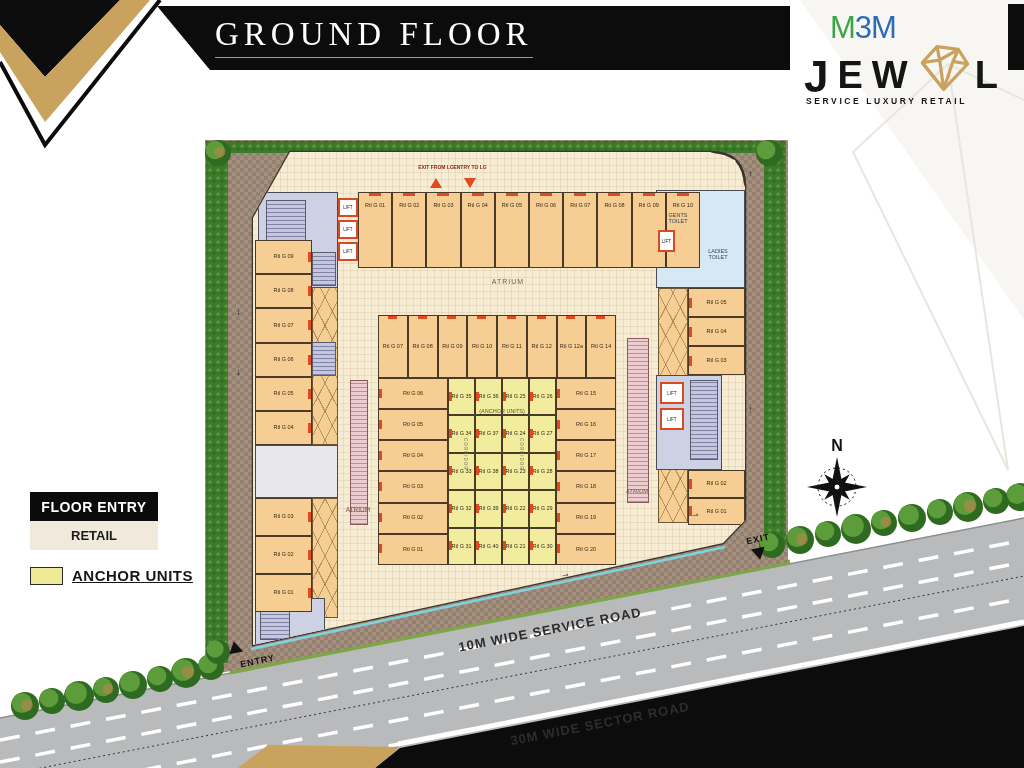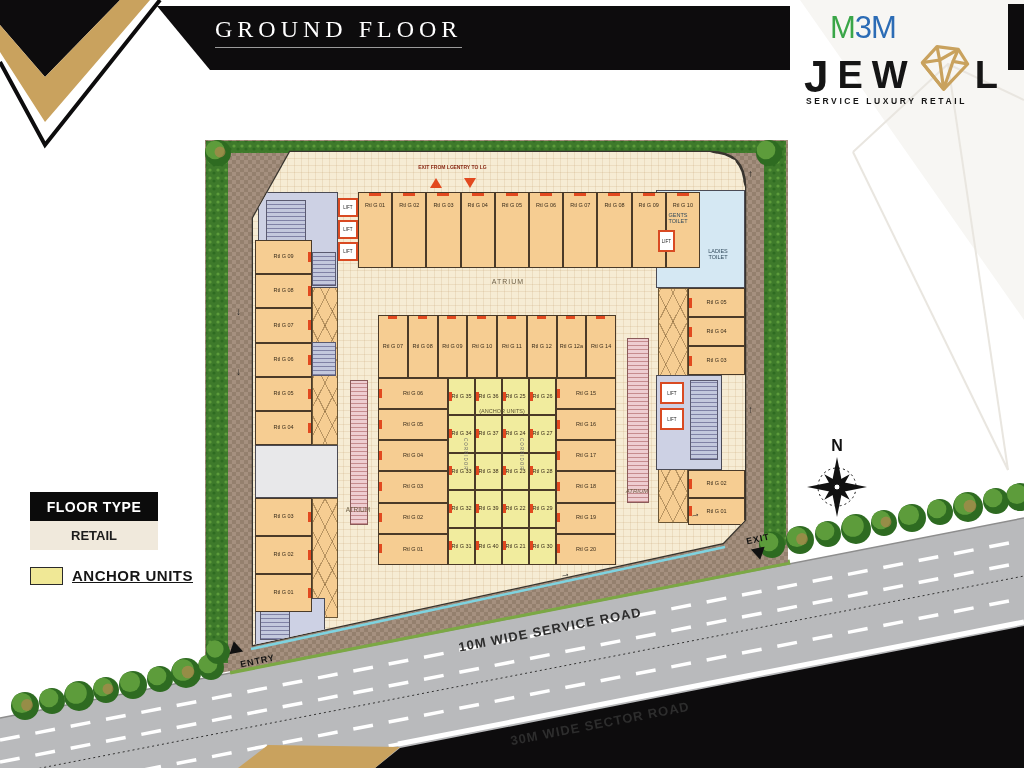--- a/index.html
+++ b/index.html
@@ -5,21 +5,21 @@
   html,body{margin:0;padding:0;}
   body{width:1024px;height:768px;position:relative;overflow:hidden;background:#fff;
        font-family:"Liberation Sans",sans-serif;}
   [data-name]{box-sizing:border-box;}
   .abs{position:absolute;}
 
   
   #titlebar{position:absolute;left:157px;top:6px;width:633px;height:64px;background:#0d0c0d;
     clip-path:polygon(0 0,100% 0,100% 100%,53px 100%);}
   #titlebar h1{margin:10px 0 0 58px;display:inline-block;color:#fff;font-family:"Liberation Serif",serif;
-    font-weight:400;font-size:24px;letter-spacing:5px;line-height:1.1;border-bottom:1px solid #9b9b9b;
+    font-weight:400;font-size:33px;letter-spacing:5px;line-height:1.1;border-bottom:1px solid #9b9b9b;
     padding-bottom:5px;}
   #topright-block{position:absolute;left:1008px;top:4px;width:16px;height:66px;background:#0d0c0d;}
 
   
   #logo{position:absolute;left:800px;top:8px;width:210px;height:100px;}
   #m3m{position:absolute;left:30px;top:2px;font-size:31px;font-weight:normal;letter-spacing:-1px;}
   #m3m .g{color:#3aa648;} #m3m .b{color:#2c6cb5;}
   #jewel{position:absolute;left:4px;top:34px;display:flex;align-items:flex-end;color:#151515;}
   #jewel .lt{font-size:38px;font-weight:bold;line-height:0.9;margin-right:9px;}
   #jewel .jj{font-size:44px;transform:translateY(5px);}
@@ -225,21 +225,21 @@
       <g fill="none" stroke="#c9a25e" stroke-width="2.4" stroke-linejoin="round">
         <path d="M4,15 L15,3 L31,5 L38,16 L20,35 Z"></path>
         <path d="M4,15 L17,13 L31,5 M17,13 L20,35 M17,13 L15,3 M31,5 L27,14 L38,16 M27,14 L20,35 M4,15 L20,35"></path>
       </g>
     </svg>
     <span class="lt">L</span>
   </div>
   <div id="tagline" data-name="brand-tagline">SERVICE LUXURY RETAIL</div>
 </div>
 
-<div id="floor-type" data-name="floor-type-header">FLOOR TYPE</div>
+<div id="floor-type" data-name="floor-type-header">FLOOR ENTRY</div>
 <div id="floor-value" data-name="floor-type-value">RETAIL</div>
 <div id="anchor-swatch" data-name="anchor-units-swatch"></div>
 <div id="anchor-label" data-name="anchor-units-label">ANCHOR UNITS</div>
 
 <div id="building" data-name="building-footprint">
 
   <div class="cross" data-name="stair-strip" style="left:312px;top:240px;width:26px;height:205px;"></div>
   <div class="cross" data-name="stair-strip" style="left:658px;top:288px;width:30px;height:235px;"></div>
   <div class="cross" data-name="stair-strip" style="left:358px;top:230px;width:342px;height:38px;"></div>
   <div class="cross" data-name="stair-strip" style="left:312px;top:498px;width:26px;height:120px;"></div>

